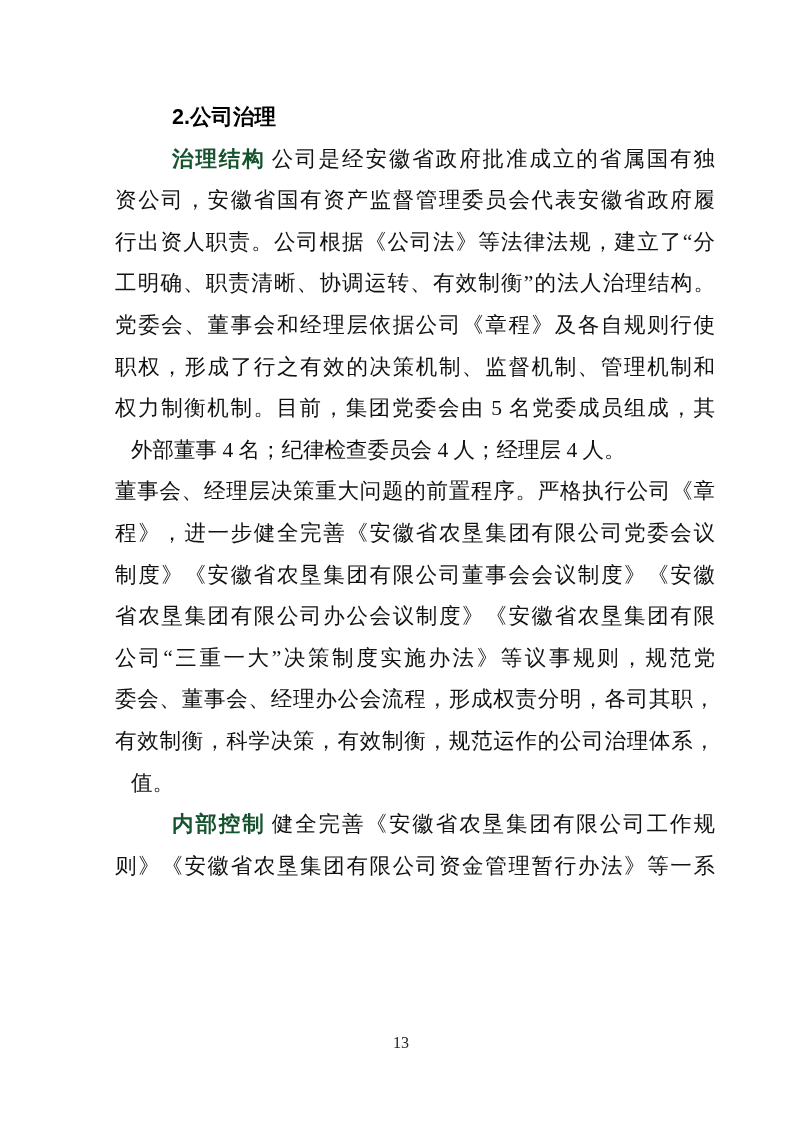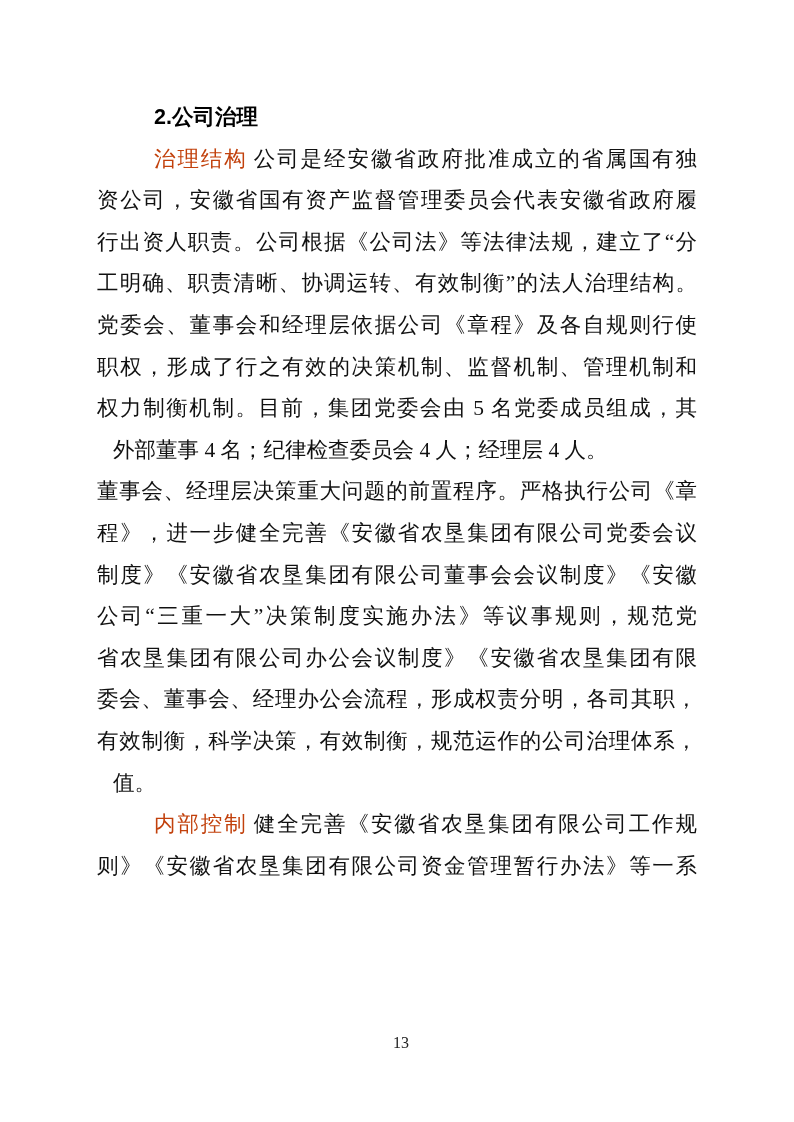--- a/index.html
+++ b/index.html
@@ -10,21 +10,21 @@
   .page {
     position: relative;
     width: 794px;
     height: 1122px;
     background: #ffffff;
     overflow: hidden;
     font-family: "Liberation Serif", serif;
   }
   .textblock {
     position: absolute;
-    left: 97px;
+    left: 115px;
     top: 97px;
     width: 600px;
   }
   .line {
     font-size: 21.5px;
     line-height: 41.6px;
     height: 41.6px;
     color: #111111;
     text-align: justify;
     text-align-last: justify;
@@ -44,22 +44,22 @@
     line-height: 41.6px;
     height: 41.6px;
     padding-left: 57px;
     font-weight: bold;
     color: #000000;
     text-align: left;
     text-align-last: left;
     font-family: "Liberation Sans", sans-serif;
   }
   .lead {
-    font-weight: normal;
-    color: #c2410c;
+    font-weight: bold;
+    color: #14532d;
     margin-right: 6px;
     font-family: "Liberation Sans", sans-serif;
   }
   .pagenum {
     position: absolute;
     left: 4px;
     top: 1033px;
     width: 794px;
     text-align: center;
     font-size: 16px;
@@ -79,22 +79,22 @@
         <div class="line">资公司，安徽省国有资产监督管理委员会代表安徽省政府履</div>
         <div class="line">行出资人职责。公司根据《公司法》等法律法规，建立了“分</div>
         <div class="line">工明确、职责清晰、协调运转、有效制衡”的法人治理结构。</div>
         <div class="line">党委会、董事会和经理层依据公司《章程》及各自规则行使</div>
         <div class="line">职权，形成了行之有效的决策机制、监督机制、管理机制和</div>
         <div class="line">权力制衡机制。目前，集团党委会由 5 名党委成员组成，其</div>
         <div class="line para-end">外部董事 4 名；纪律检查委员会 4 人；经理层 4 人。</div>
         <div class="line">董事会、经理层决策重大问题的前置程序。严格执行公司《章</div>
         <div class="line">程》，进一步健全完善《安徽省农垦集团有限公司党委会议</div>
         <div class="line">制度》《安徽省农垦集团有限公司董事会会议制度》《安徽</div>
+        <div class="line">省农垦集团有限公司办公会议制度》《安徽省农垦集团有限</div>
         <div class="line">公司“三重一大”决策制度实施办法》等议事规则，规范党</div>
-        <div class="line">省农垦集团有限公司办公会议制度》《安徽省农垦集团有限</div>
         <div class="line">委会、董事会、经理办公会流程，形成权责分明，各司其职，</div>
         <div class="line">有效制衡，科学决策，有效制衡，规范运作的公司治理体系，</div>
         <div class="line para-end">值。</div>
         <div class="line first"><span class="lead">内部控制</span>健全完善《安徽省农垦集团有限公司工作规</div>
         <div class="line">则》《安徽省农垦集团有限公司资金管理暂行办法》等一系</div>
       </div>
   </div>
   <div class="pagenum">13</div>
 </div>
 

